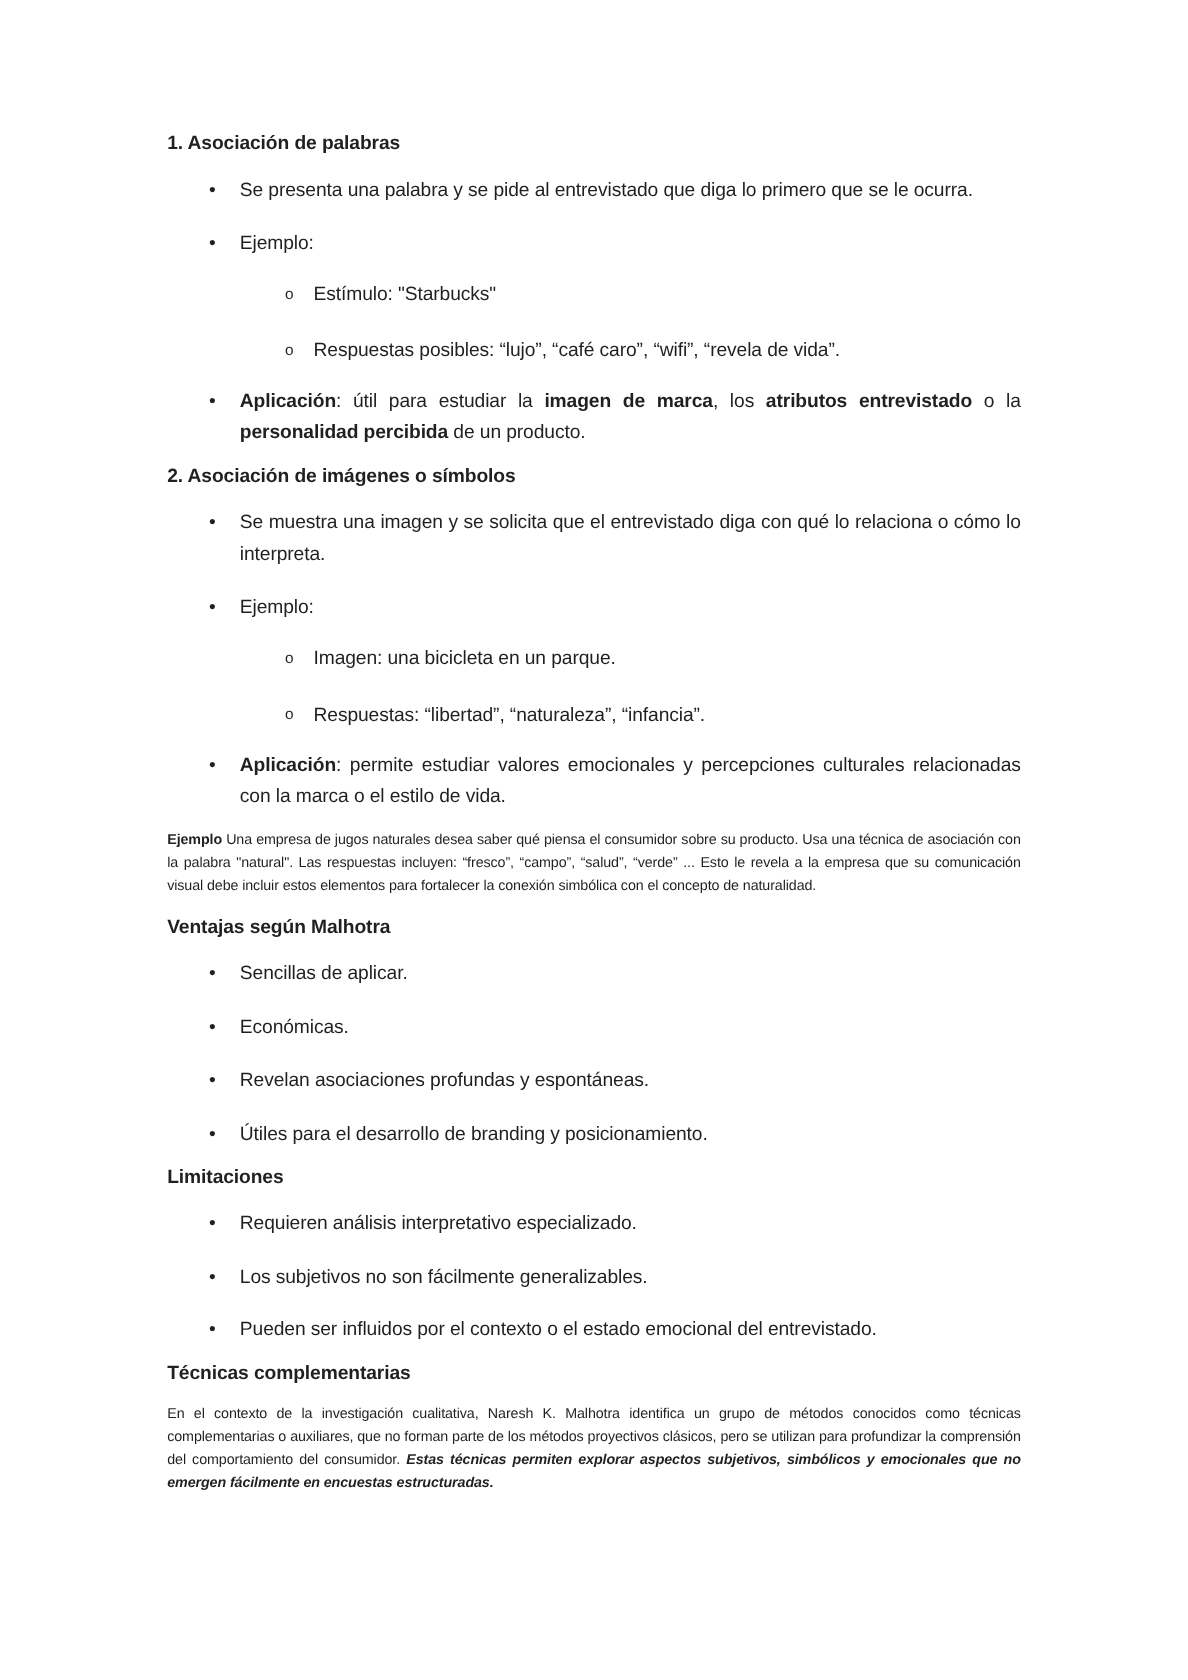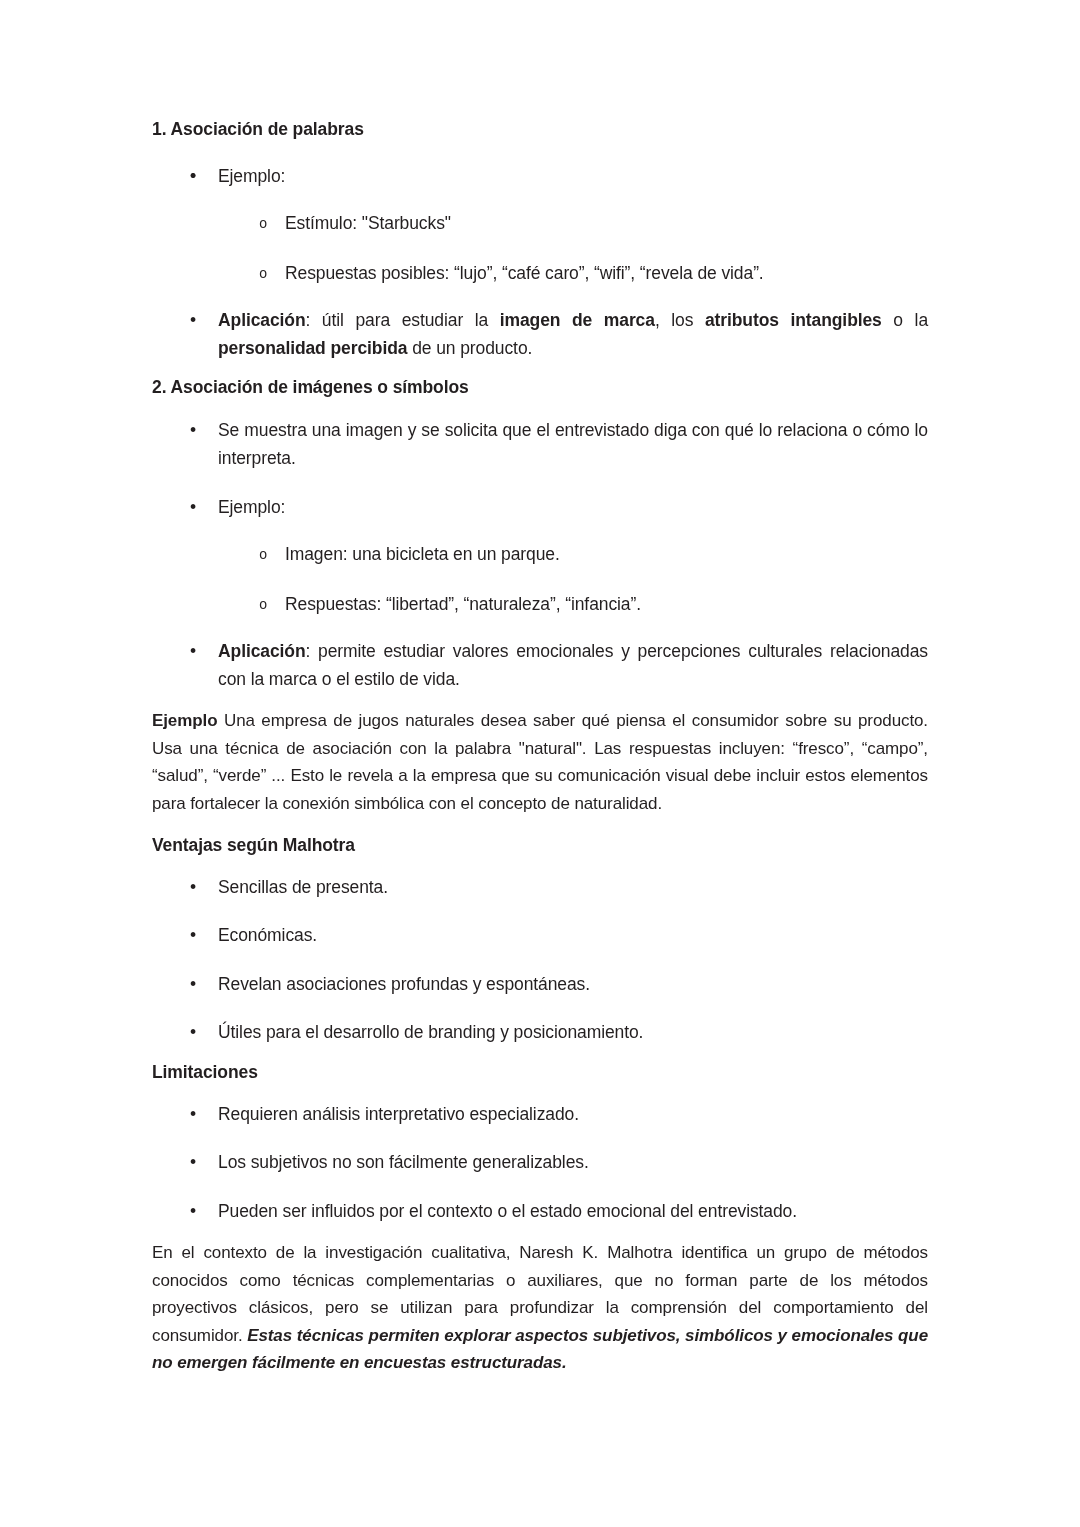--- a/index.html
+++ b/index.html
@@ -32,21 +32,21 @@
     font-weight: bold;
     line-height: 1.35;
     margin: 0 0 6px 0;
     letter-spacing: -0.1px;
   }
   .heading.spaced-top {
   }
 
   
   .para {
-    font-size: 17px;
+    font-size: 13px;
     line-height: 1.62;
     text-align: justify;
     text-justify: inter-word;
     margin: 0 0 4px 0;
     letter-spacing: -0.1px;
   }
   .para.spaced-top { margin-top: 14px; }
   .para.spaced-bottom { margin-bottom: 16px; }
 
   b, strong { font-weight: bold; }
@@ -115,39 +115,40 @@
 
 <div class="page">
   <div class="content">
 
     <h2 class="heading">1. Asociación de palabras</h2>
 
     <div class="list-block after-heading">
       <ul class="lvl1">
         <li>
           <span class="bullet">•</span>
+          <span>Se presenta una palabra y se pide al entrevistado que diga lo primero que se le ocurra.</span>
         </li>
         <li class="tight">
           <span class="bullet">•</span>
           <span>Ejemplo:</span>
 
           <ul class="lvl2">
             <li>
               <span class="bullet-o">o</span>
               <span>Estímulo: "Starbucks"</span>
             </li>
             <li>
               <span class="bullet-o">o</span>
               <span>Respuestas posibles: “lujo”, “café caro”, “wifi”, “revela de vida”.</span>
             </li>
           </ul>
         </li>
         <li>
           <span class="bullet">•</span>
-          <b>Aplicación</b><span>: útil para estudiar la </span><b>imagen de marca</b><span>, los </span><b>atributos intangibles</b><span> o la </span><b>personalidad percibida</b><span> de un producto.</span>
+          <b>Aplicación</b><span>: útil para estudiar la </span><b>imagen de marca</b><span>, los </span><b>atributos entrevistado</b><span> o la </span><b>personalidad percibida</b><span> de un producto.</span>
         </li>
       </ul>
     </div>
 
     <h2 class="heading">2. Asociación de imágenes o símbolos</h2>
 
     <div class="list-block after-heading">
       <ul class="lvl1">
         <li>
           <span class="bullet">•</span>
@@ -176,21 +177,21 @@
     </div>
 
     <p class="para spaced-top spaced-bottom"><b>Ejemplo</b><span> Una empresa de jugos naturales desea saber qué piensa el consumidor sobre su producto. Usa una técnica de asociación con la palabra "natural". Las respuestas incluyen: “fresco”, “campo”, “salud”, “verde” ... Esto le revela a la empresa que su comunicación visual debe incluir estos elementos para fortalecer la conexión simbólica con el concepto de naturalidad.</span></p>
 
     <h2 class="heading spaced-top">Ventajas según Malhotra</h2>
 
     <div class="list-block after-heading">
       <ul class="lvl1">
         <li>
           <span class="bullet">•</span>
-          <span>Sencillas de presenta.</span>
+          <span>Sencillas de aplicar.</span>
         </li>
         <li>
           <span class="bullet">•</span>
           <span>Económicas.</span>
         </li>
         <li>
           <span class="bullet">•</span>
           <span>Revelan asociaciones profundas y espontáneas.</span>
         </li>
         <li>
@@ -212,17 +213,18 @@
           <span class="bullet">•</span>
           <span>Los subjetivos no son fácilmente generalizables.</span>
         </li>
         <li>
           <span class="bullet">•</span>
           <span>Pueden ser influidos por el contexto o el estado emocional del entrevistado.</span>
         </li>
       </ul>
     </div>
 
+    <h2 class="heading spaced-top">Técnicas complementarias</h2>
 
     <p class="para" style="margin-top:14px;"><span>En el contexto de la investigación cualitativa, Naresh K. Malhotra identifica un grupo de métodos conocidos como técnicas complementarias o auxiliares, que no forman parte de los métodos proyectivos clásicos, pero se utilizan para profundizar la comprensión del comportamiento del consumidor. </span><span class="bi">Estas técnicas permiten explorar aspectos subjetivos, simbólicos y emocionales que no emergen fácilmente en encuestas estructuradas.</span></p>
 
   </div>
 </div>
 
 </body></html>

